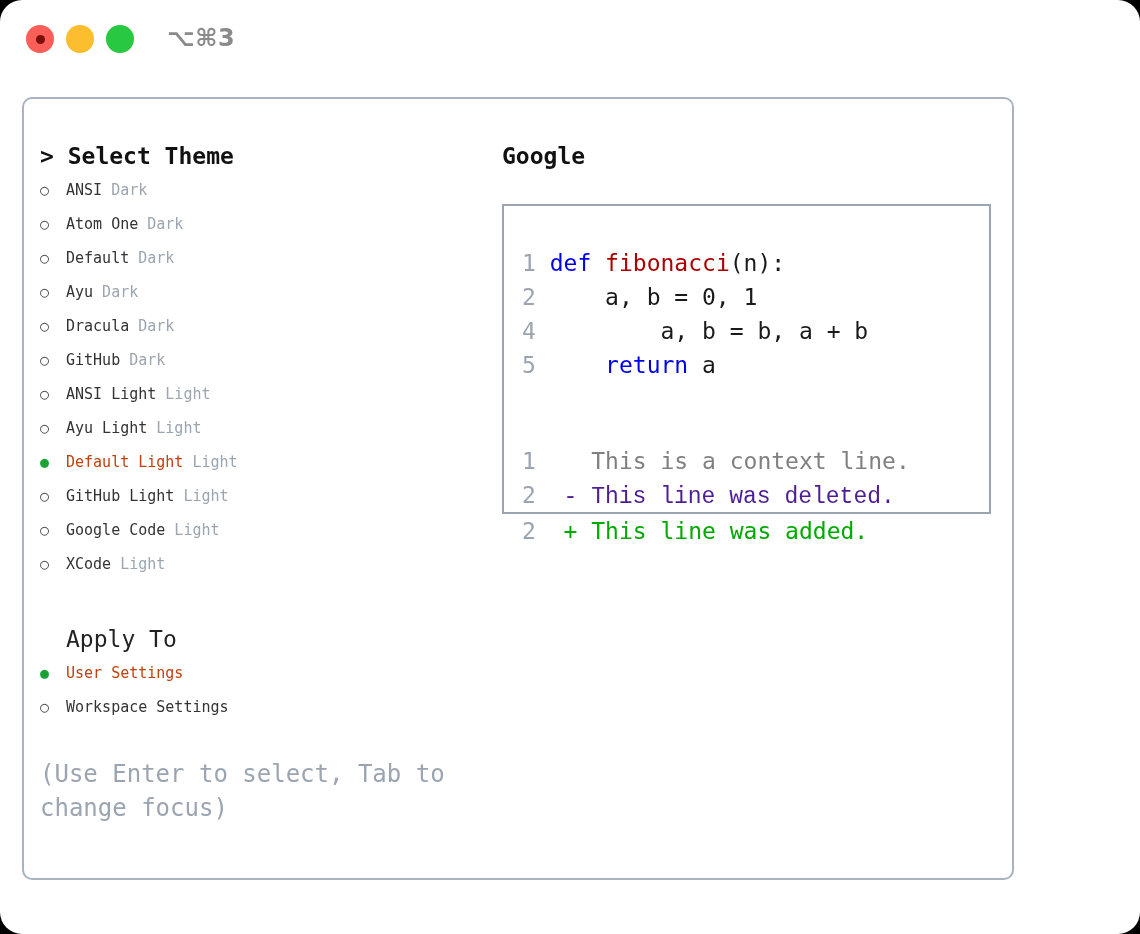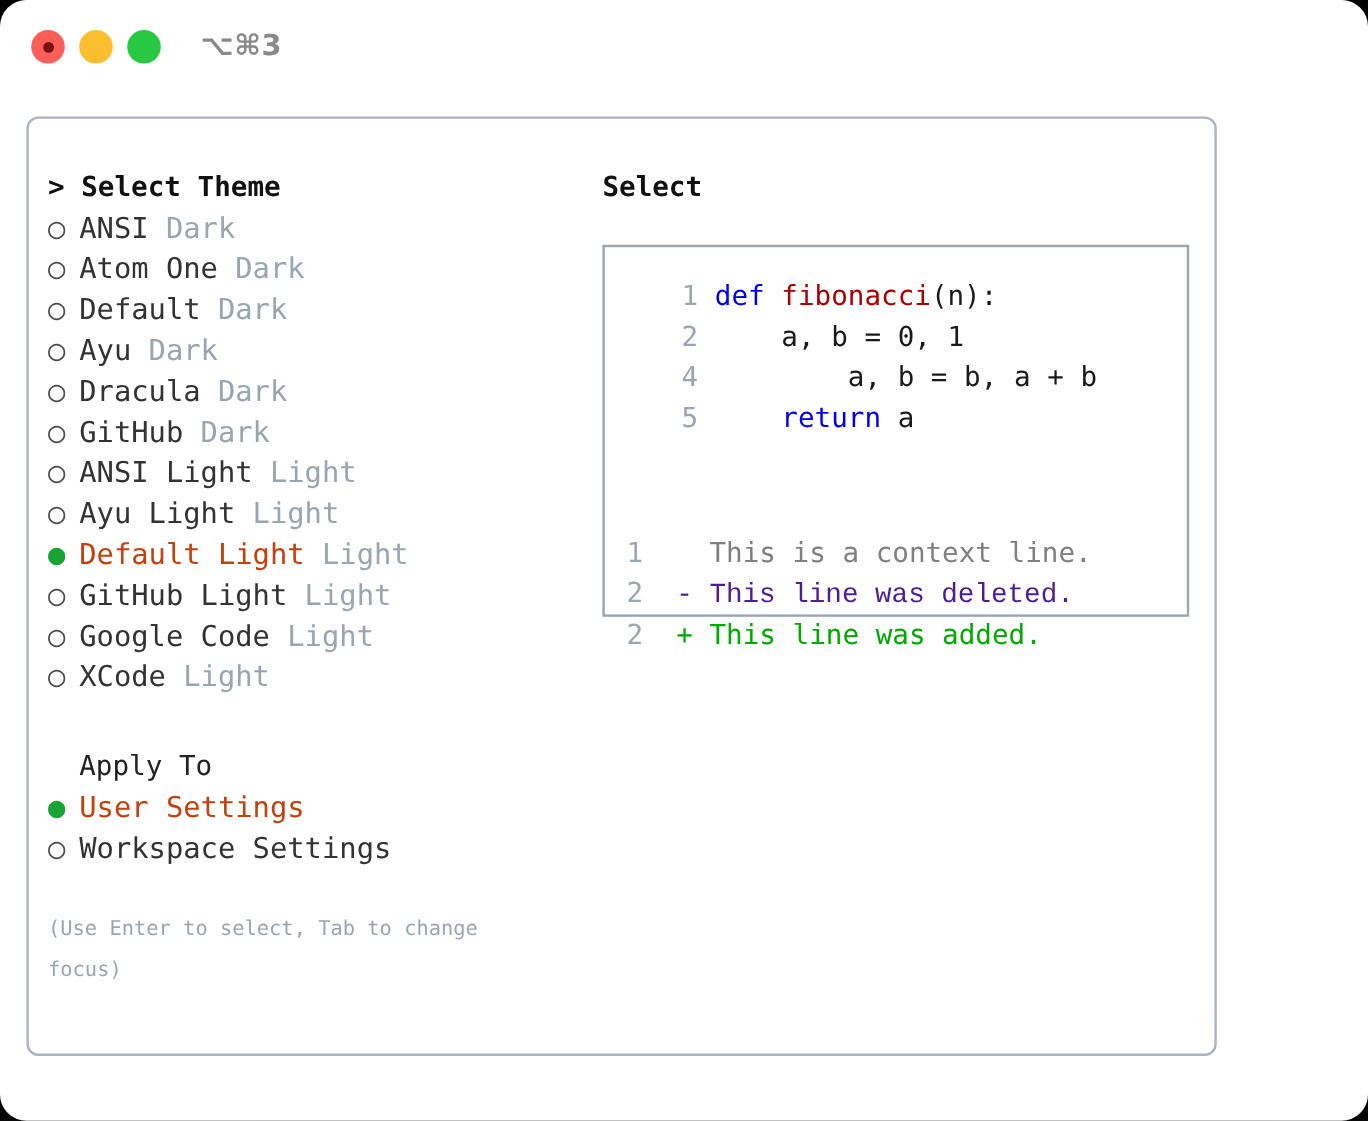--- a/index.html
+++ b/index.html
@@ -71,21 +71,21 @@
     width: 450px;
   }
   .hdr {
     font-size: 23px;
     font-weight: bold;
     color: #111111;
     line-height: 34px;
     white-space: pre;
   }
   .opt {
-    font-size: 24px;
+    font-size: 15px;
     line-height: 34px;
     color: #333333;
     white-space: pre;
   }
   .bullet {
     display: inline-block;
     width: 26px;
     white-space: pre;
   }
   .bullet.on  { color: #18a333; }
@@ -104,21 +104,21 @@
     line-height: 34px;
     color: #222222;
     white-space: pre;
     padding-left: 26px;
   }
 
   #hint {
     position: absolute;
     left: 16px; top: 658px;
     width: 410px;
-    font-size: 17px;
+    font-size: 24px;
     line-height: 34px;
     color: #9aa5b1;
   }
 
   
   #right-col {
     position: absolute;
     left: 478px; top: 40px;
     width: 500px;
   }
@@ -135,21 +135,21 @@
     width: 489px; height: 310px;
     border: 2px solid #9aa5b1;
     background: #ffffff;
   }
   .code-line {
     font-size: 23px;
     line-height: 34px;
     white-space: pre;
     color: #222222;
   }
-  #code-block   { position: absolute; left: 18px; top: 24px; margin-left: 46px; }
+  #code-block   { position: absolute; left: 18px; top: 40px; }
   #diff-block   { position: absolute; left: 18px; top: 238px; }
   .ln    { color: #9aa5b1; }
   .kw    { color: #0000ee; }
   .fn    { color: #aa0000; }
   .plain { color: #1a1a1a; }
   .ctx   { color: #808080; }
   .del   { color: #4c1d95; font-family: Liberation Mono, monospace; }
   .add   { color: #00aa00; }
 </style>
 </head>
@@ -189,21 +189,21 @@
       <div class="sub-hdr">Apply To</div>
       <div id="apply-items">
           <div class="opt selected"><span class="bullet on">●</span><span class="name">User Settings</span></div>
           <div class="opt"><span class="bullet off">○</span><span class="name">Workspace Settings</span></div>
         </div>
     </div>
 
     <div id="hint">(Use Enter to select, Tab to change focus)</div>
 
     <div id="right-col">
-      <div id="preview-title">Select</div>
+      <div id="preview-title">Google</div>
     </div>
 
     <div id="preview-box">
       <div id="code-block">
           <div class="code-line"><span class="ln">1 </span><span class="kw">def</span><span class="plain"> </span><span class="fn">fibonacci</span><span class="plain">(n):</span></div>
           <div class="code-line"><span class="ln">2 </span><span class="plain">    a, b = 0, 1</span></div>
           <div class="code-line"><span class="ln">4 </span><span class="plain">        a, b = b, a + b</span></div>
           <div class="code-line"><span class="ln">5 </span><span class="plain">    </span><span class="kw">return</span><span class="plain"> a</span></div>
         </div>
       <div id="diff-block">

